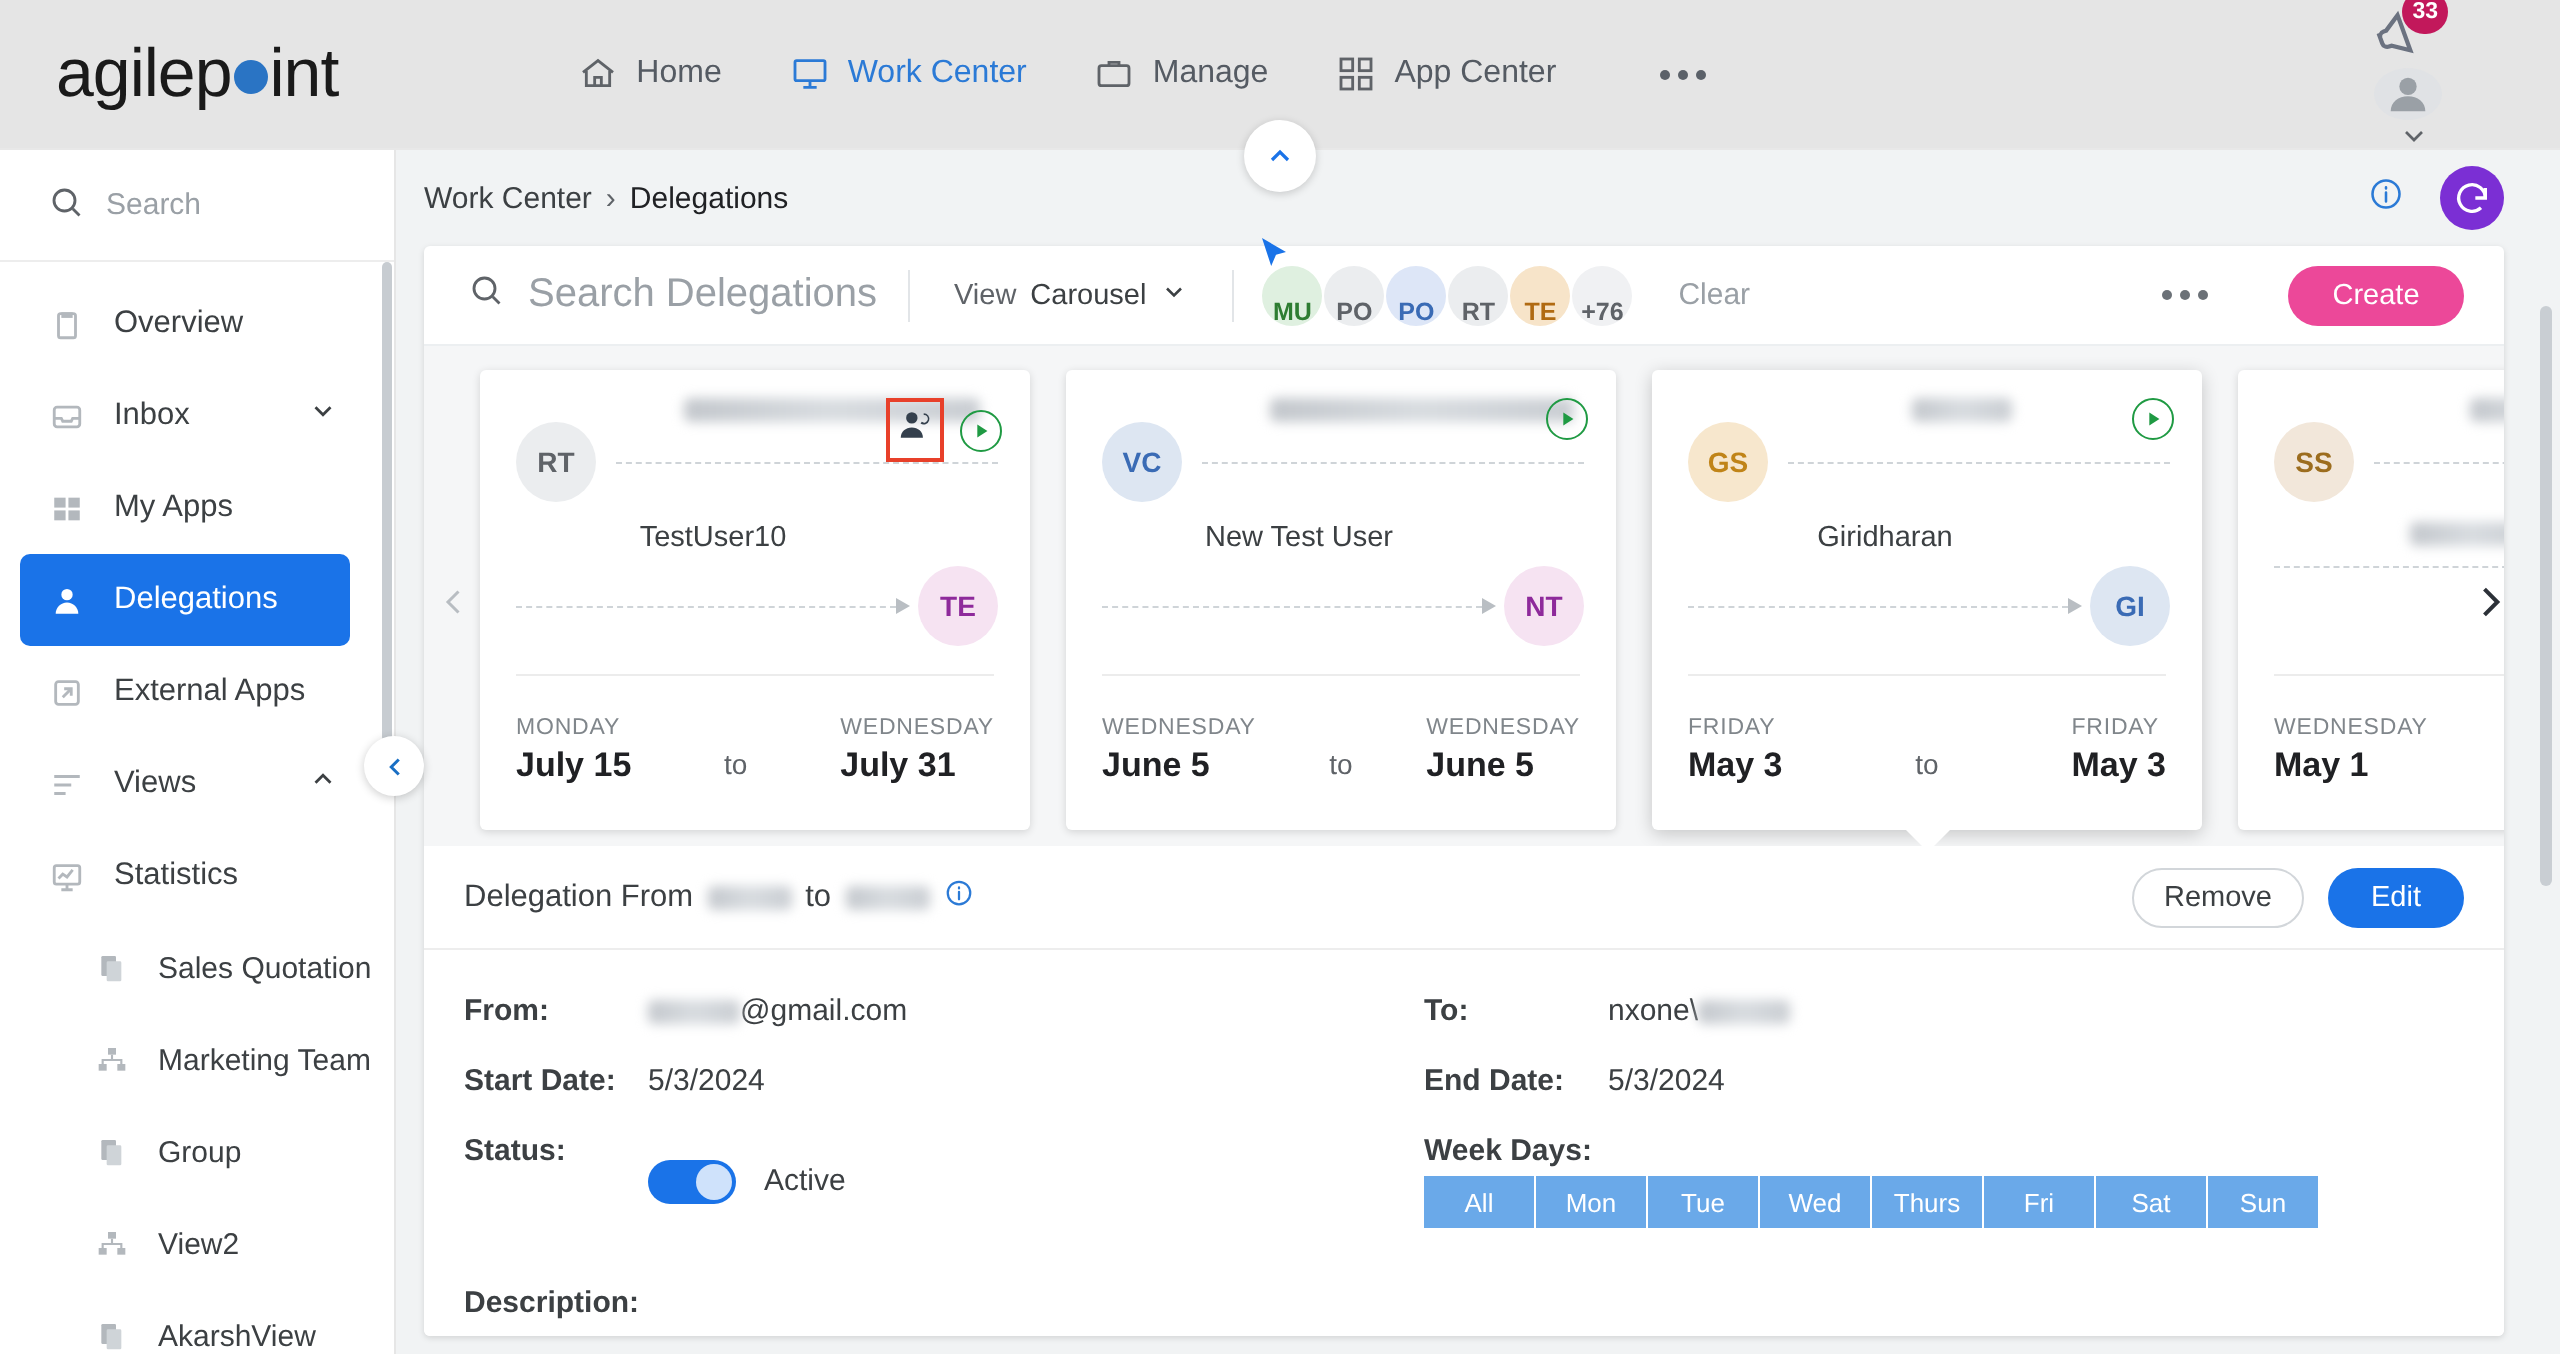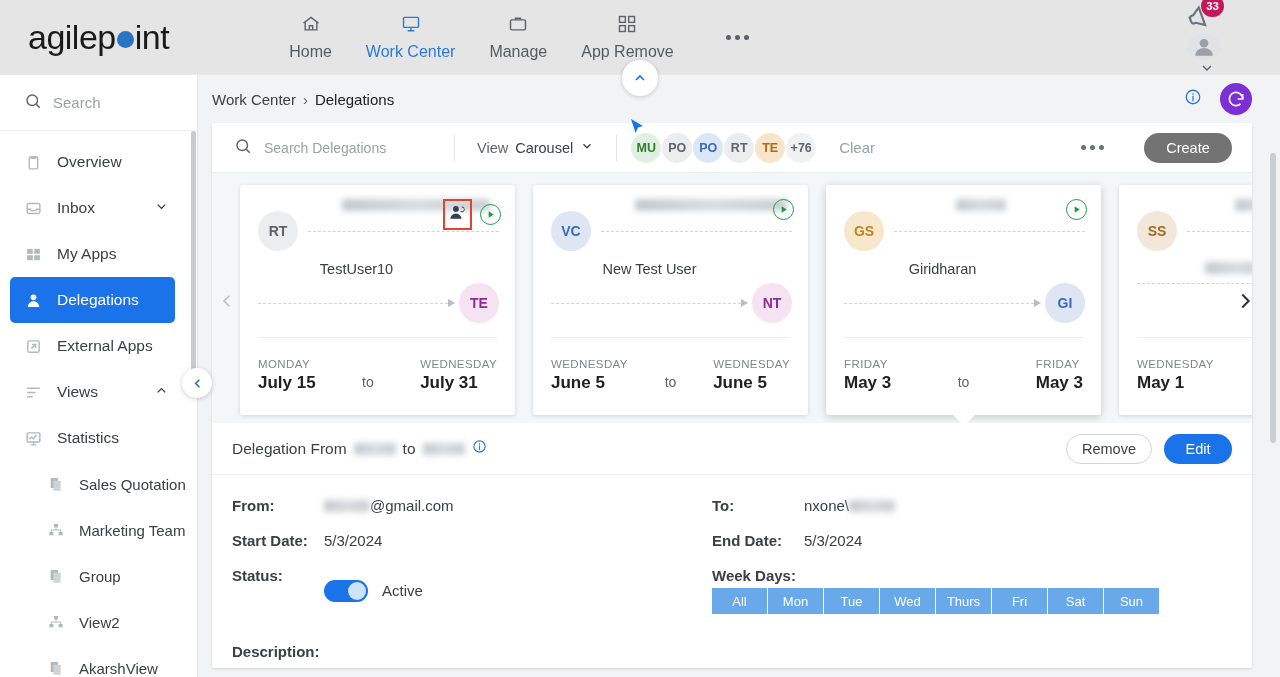--- a/index.html
+++ b/index.html
@@ -18,21 +18,21 @@
     border-bottom: 1px solid #e8e8e8;
   }
   .logo { margin-left: 28px; display: flex; align-items: baseline;
           font-size: 34px; color: #1a1a1a; letter-spacing: -0.5px; }
   .logo .lg-a { font-weight: 400; }
   .logo-dot { display:inline-block; width: 17px; height: 17px; border-radius: 50%;
               background: #2a74c4; margin: 0 1px; position: relative; top: -1px; }
 
   .mainnav { display: flex; align-items: center; gap: 34px; margin-left: 120px; }
   .navitem { display: flex; align-items: center; gap: 9px; font-size: 16px;
-             color: #555b63; cursor: pointer; flex-direction: column; }
+             color: #555b63; cursor: pointer; }
   .navitem.active { color: #2b7ad6; }
   .navitem svg { display: block; }
   .nav-dots { display:flex; gap:4px; margin-left: 18px; cursor:pointer; }
   .nav-dots i { width:5px; height:5px; border-radius:50%; background:#5b6169; display:block;}
 
   .topright { position: absolute; right: 18px; top: 0; height: 75px;
               display: flex; align-items: center; gap: 0; flex-direction: column; }
   .divider-v { width: 1px; height: 34px; background: #e0e0e0; margin: 0 18px; }
   .announce { position: relative; width: 34px; height: 34px; cursor:pointer; }
   .badge {
@@ -105,35 +105,35 @@
   }
 
   .panel {
     position: absolute; left: 14px; top: 48px; width: 1040px; height: 545px;
     background: #fff; border-radius: 3px; box-shadow: 0 1px 3px rgba(0,0,0,.13);
     overflow: hidden;
   }
   .toolbar { height: 50px; display:flex; align-items:center; border-bottom: 1px solid #eceff1;
              position: relative; }
   .tb-search { display:flex; align-items:center; gap: 12px; padding-left: 22px; width: 242px;}
-  .tb-search span { color:#9aa0a6; font-size: 14px; }
+  .tb-search span { color:#9aa0a6; font-size: 20px; }
   .tb-div { width:1px; height: 26px; background:#e2e5e8; }
   .tb-view { display:flex; align-items:center; gap: 7px; padding: 0 22px; font-size: 14.5px;}
   .tb-view .lbl { color:#5f6368; }
   .tb-view .val { color: #3c4043; }
   .chips { display:flex; align-items:center; margin-left: 14px; position: relative;}
-  .chip { width: 30px; height: 30px; border-radius: 50%; display:flex; align-items:center;
+  .chip { width: 30px; height: 30px; border-radius: 50%; display:flex; align-items:flex-end;
           justify-content:center; font-size: 12.5px; font-weight: 600; margin-right: 1px;
           cursor: pointer; }
   .tb-clear { margin-left: 22px; color:#9aa0a6; font-size: 15px; cursor:pointer; }
   .tb-dots { position:absolute; right: 148px; display:flex; gap:4px; cursor:pointer;}
   .tb-dots i { width:5px; height:5px; border-radius:50%; background:#6b7177; display:block;}
   .create-btn {
     position:absolute; right: 20px; width: 88px; height: 30px; border-radius: 16px;
-    background:#737373; color:#fff; font-size: 14.5px; display:flex;
+    background:#ec4899; color:#fff; font-size: 14.5px; display:flex;
     align-items:center; justify-content:center; cursor:pointer; border:none;
     font-family: "Liberation Sans", sans-serif;
   }
 
   
   .carousel { position: relative; height: 250px; background:#f5f6f7; padding-top: 12px;}
   .cards { display:flex; gap: 18px; padding-left: 28px; }
   .card {
     width: 275px; height: 230px; background:#fff; border-radius: 3px;
     box-shadow: 0 1px 4px rgba(0,0,0,.14); position: relative; flex: none;
@@ -250,21 +250,21 @@
       </div>
       <div class="navitem">
         <span>
           <svg width="20" height="20" viewBox="0 0 24 24" fill="none" stroke="#5f6368" stroke-width="1.7">
               <rect x="3" y="3" width="7" height="7"></rect>
               <rect x="14" y="3" width="7" height="7"></rect>
               <rect x="3" y="14" width="7" height="7"></rect>
               <rect x="14" y="14" width="7" height="7"></rect>
             </svg>
         </span>
-        <span>App Remove</span>
+        <span>App Center</span>
       </div>
       <div class="nav-dots">
           <i></i>
           <i></i>
           <i></i>
         </div>
     </div>
 
     <div class="topright">
       <div class="divider-v"></div>

